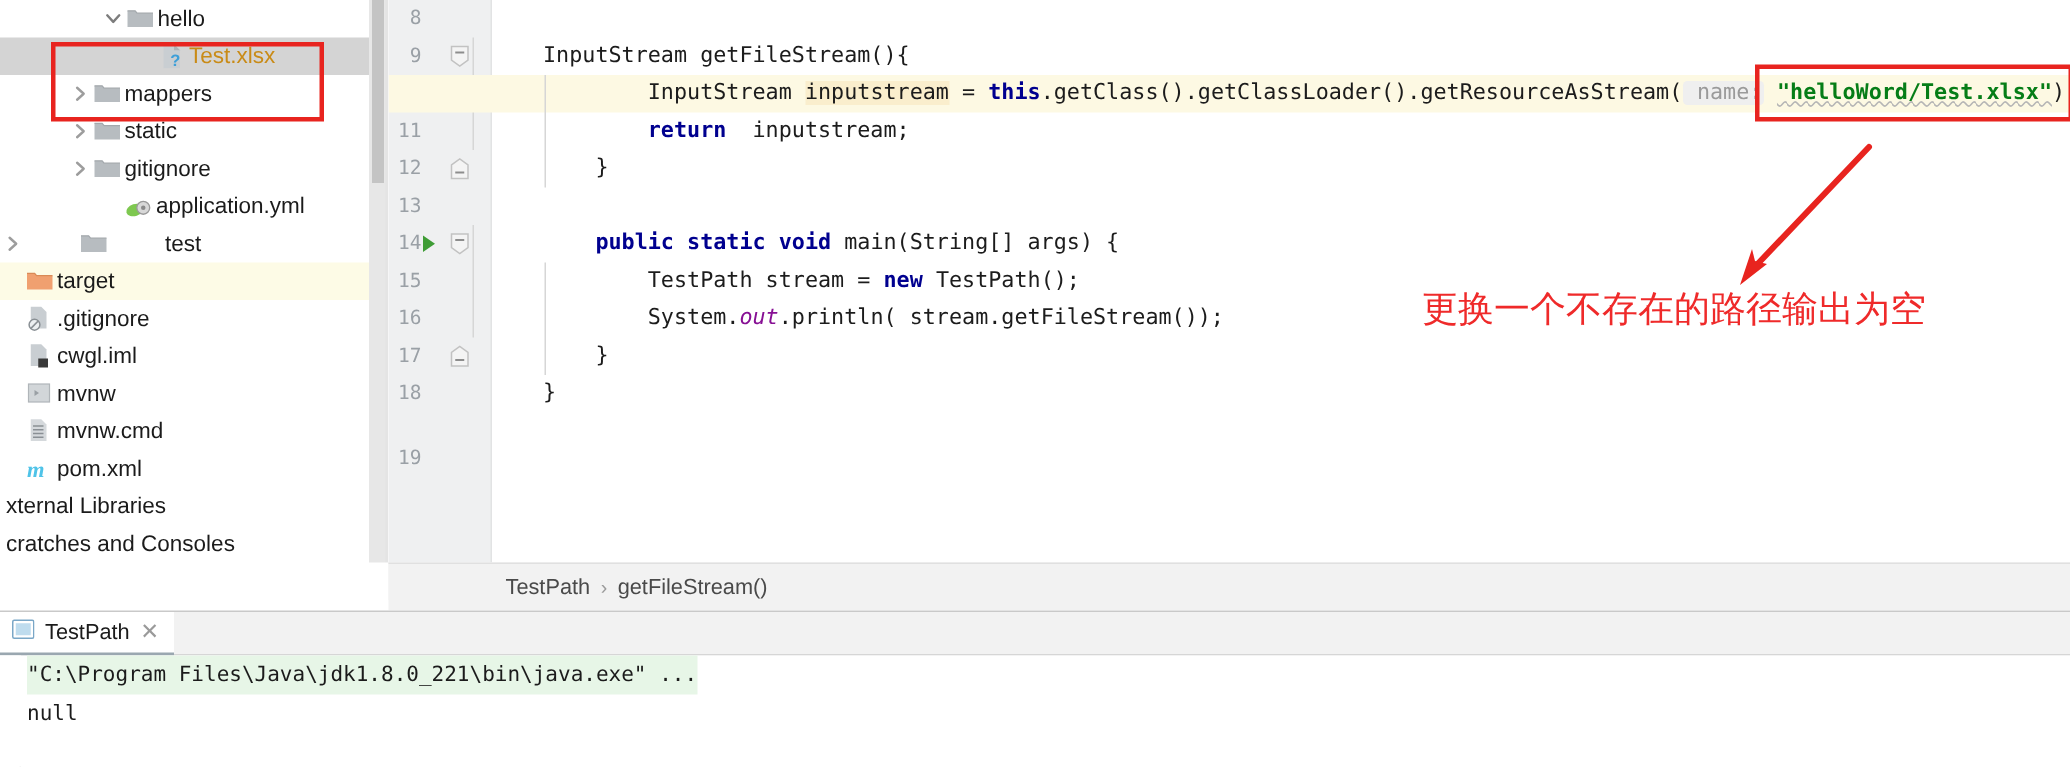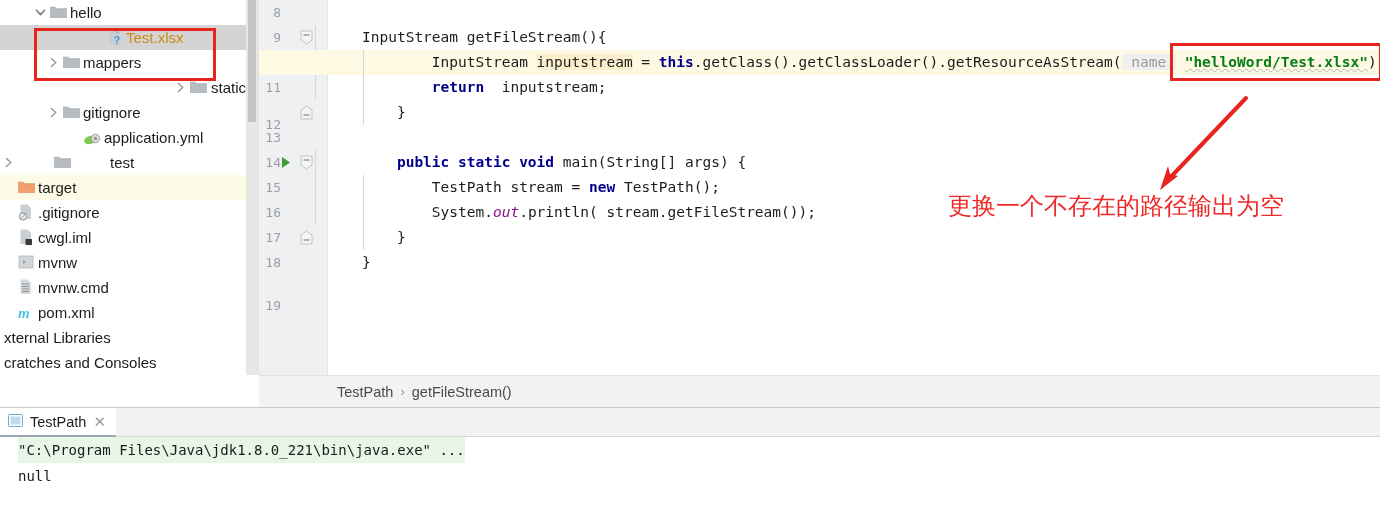--- a/index.html
+++ b/index.html
@@ -146,21 +146,21 @@
     display: block; width: fit-content;
   }
   .cline.greenbg { background: #e7f6e7; }
 </style>
 </head>
 <body>
 
 <div id="app">
 
   <div id="sidebar">
-      <div class="tree-row" style="padding-left: 32px;">
+      <div class="tree-row" style="padding-left: 67px;">
         <span class="twisty">
           <svg width="11" height="11" viewBox="0 0 11 11">
             <path d="M1.5 3.2L5.5 7.6L9.5 3.2" fill="none" stroke="#7d7d7d" stroke-width="1.6" stroke-linecap="round" stroke-linejoin="round"></path>
           </svg>
         </span>
         <span class="ico">
           <svg width="19" height="19" viewBox="0 0 19 19">
             <path d="M1 4.2h5.1l1.3 1.6H18v9.2H1z" fill="#b7bcc0"></path>
             <path d="M1 4.2h5.1l1.3 1.6H18" fill="none" stroke="#a3a8ac" stroke-width=".8"></path>
           </svg>
@@ -185,21 +185,21 @@
           </svg>
         </span>
         <span class="ico">
           <svg width="19" height="19" viewBox="0 0 19 19">
             <path d="M1 4.2h5.1l1.3 1.6H18v9.2H1z" fill="#b7bcc0"></path>
             <path d="M1 4.2h5.1l1.3 1.6H18" fill="none" stroke="#a3a8ac" stroke-width=".8"></path>
           </svg>
         </span>
         <span class="lbl">mappers</span>
       </div>
-      <div class="tree-row" style="padding-left: 45px; justify-content: flex-end;">
+      <div class="tree-row" style="padding-left: 45px;">
         <span class="twisty">
           <svg width="11" height="11" viewBox="0 0 11 11">
             <path d="M3.4 1.5L7.8 5.5L3.4 9.5" fill="none" stroke="#9d9d9d" stroke-width="1.6" stroke-linecap="round" stroke-linejoin="round"></path>
           </svg>
         </span>
         <span class="ico">
           <svg width="19" height="19" viewBox="0 0 19 19">
             <path d="M1 4.2h5.1l1.3 1.6H18v9.2H1z" fill="#b7bcc0"></path>
             <path d="M1 4.2h5.1l1.3 1.6H18" fill="none" stroke="#a3a8ac" stroke-width=".8"></path>
           </svg>
@@ -330,21 +330,21 @@
         <div class="foldwrap" style="top: 25px;">
           <svg class="fold" width="13" height="15" viewBox="0 0 13 15">
             <g>
               <path d="M1 1h11v9l-5.5 4L1 10z" fill="#f4f4f4" stroke="#c2c2c2" stroke-width="1"></path>
               <line x1="3.5" y1="5" x2="9.5" y2="5" stroke="#8d8d8d" stroke-width="1.3"></line>
             </g>
           </svg>
         </div>
         <div class="ln" style="top: 50px;">10</div>
         <div class="ln" style="top: 75px;">11</div>
-        <div class="ln" style="top: 112px;">12</div>
+        <div class="ln" style="top: 100px;">12</div>
         <div class="foldwrap" style="top: 100px;">
           <svg class="fold" width="13" height="15" viewBox="0 0 13 15">
             <g transform="scale(1,-1) translate(0,-15)">
               <path d="M1 1h11v9l-5.5 4L1 10z" fill="#f4f4f4" stroke="#c2c2c2" stroke-width="1"></path>
               <line x1="3.5" y1="5" x2="9.5" y2="5" stroke="#8d8d8d" stroke-width="1.3"></line>
             </g>
           </svg>
         </div>
         <div class="ln" style="top: 125px;">13</div>
         <div class="ln" style="top: 150px;">14</div>

